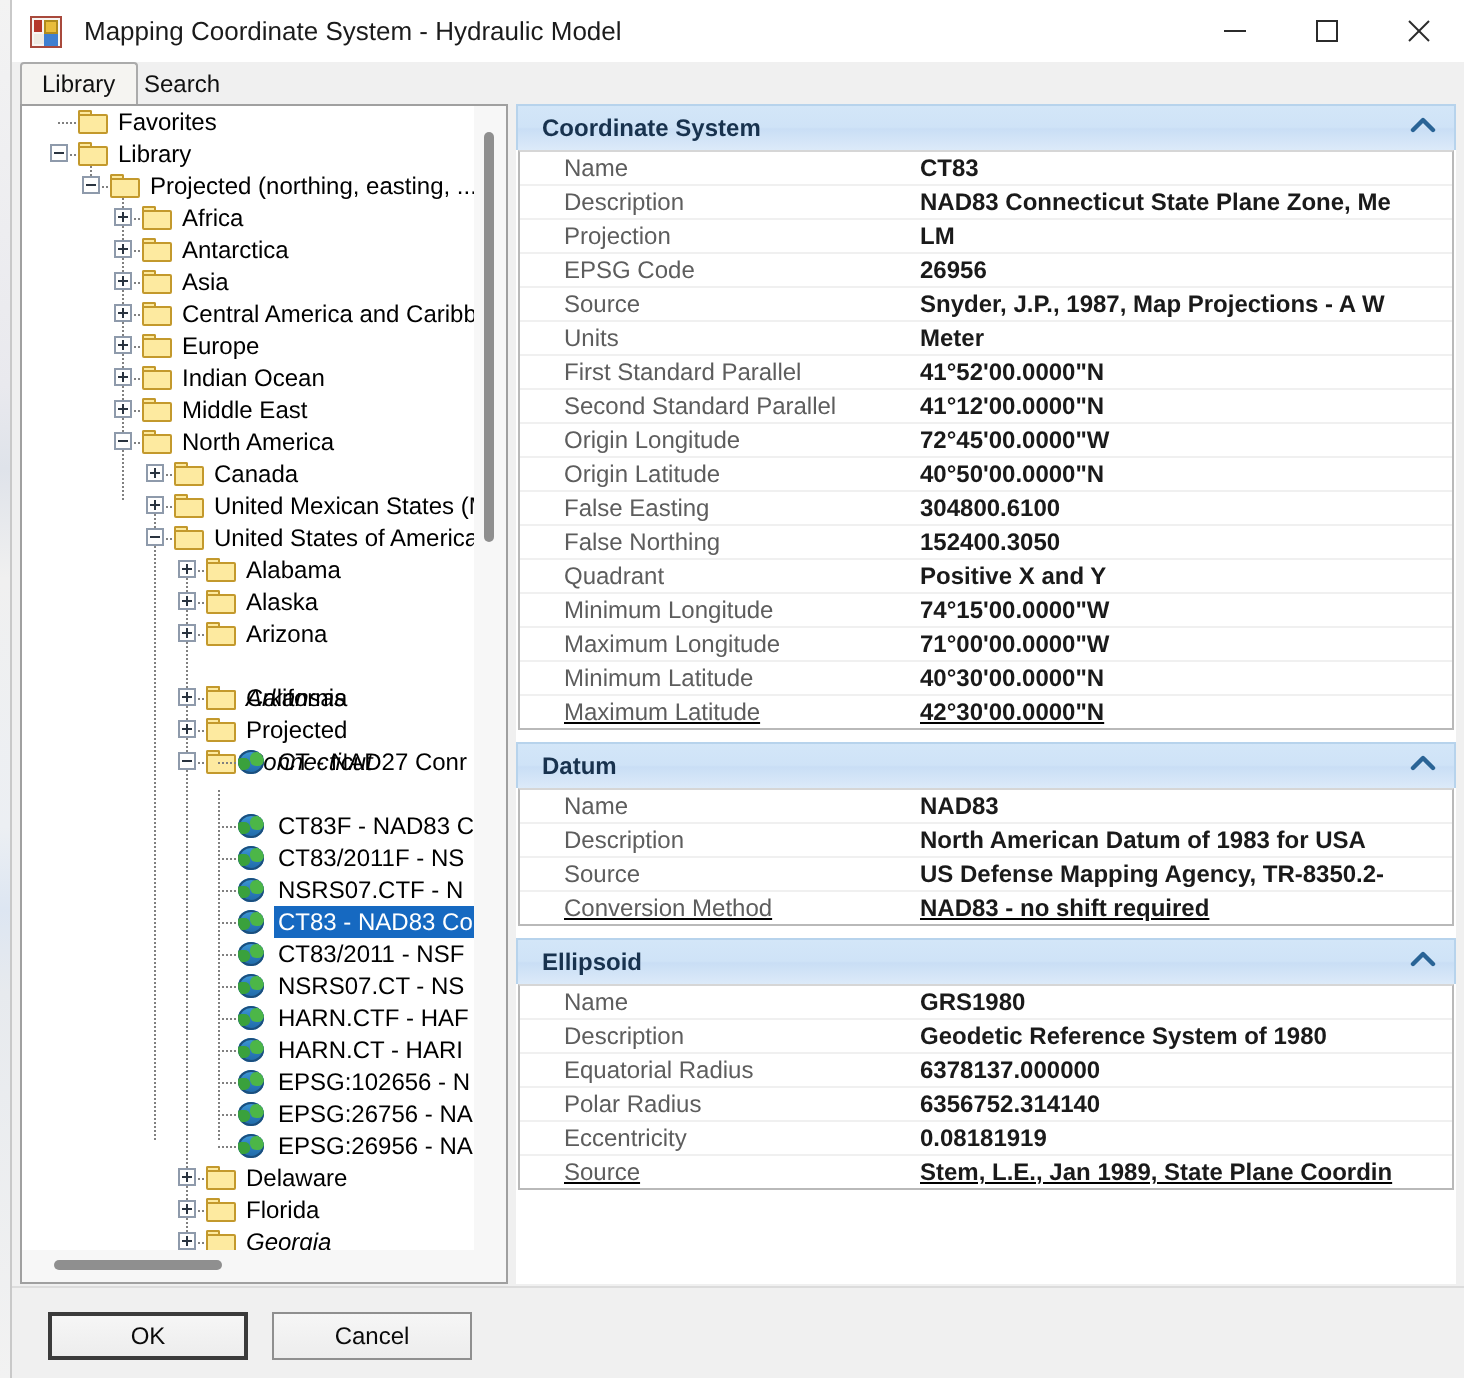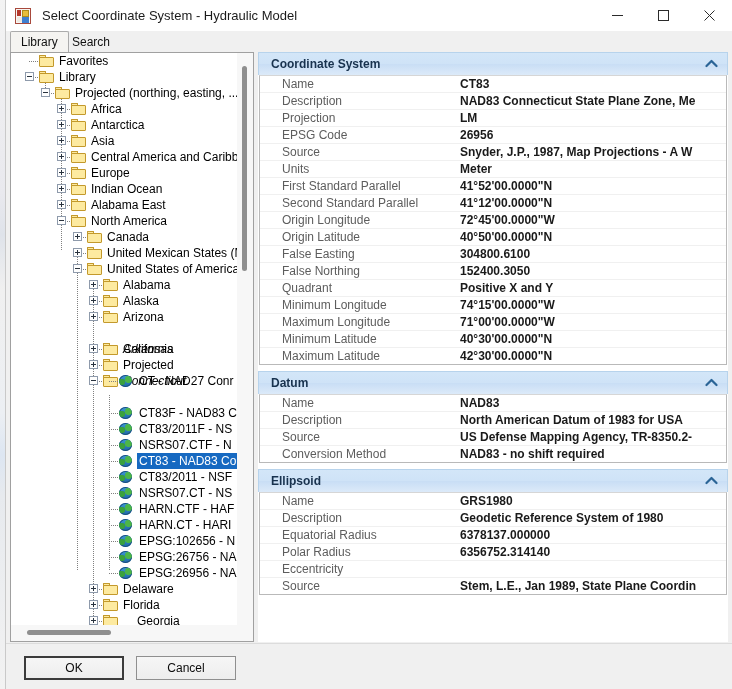--- a/index.html
+++ b/index.html
@@ -156,21 +156,21 @@
   .sec-chevron{color:#2a6496;font-size:11px;line-height:1;}
   .grid{
     border:1px solid #b9b9b9;border-top:1px solid #d6d6d6;
     background:#fff;box-sizing:border-box;
     margin:0 1px;
   }
   .row{
     display:flex;height:16px;line-height:16px;font-size:12px;
     border-bottom:1px solid #f0f0f0;
   }
-  .row:last-child{border-bottom:none;}
+  .row:last-child{border-bottom:none;text-decoration:underline;}
   .row .k{
     width:200px;flex:0 0 200px;padding-left:22px;color:#5d5d5d;
     white-space:nowrap;overflow:hidden;box-sizing:border-box;
   }
   .row .v{
     flex:1 1 auto;color:#1a1a1a;font-weight:bold;white-space:nowrap;overflow:hidden;
     padding-right:2px;
   }
   
   #footer{
@@ -195,21 +195,21 @@
 
 <div id="window">
 
   <div id="titlebar">
     <div id="app-icon">
       <div class="q q1"></div>
         <div class="q q2"></div>
         <div class="q q3"></div>
         <div class="q q4"></div>
     </div>
-    <div id="title-text">Select Coordinate System - Hydraulic Model</div>
+    <div id="title-text">Mapping Coordinate System - Hydraulic Model</div>
     <div id="win-buttons">
       <div class="win-btn">
         <svg width="11" height="11" viewBox="0 0 11 11">
             <line x1="0" y1="5.5" x2="11" y2="5.5" stroke="#2b2b2b" stroke-width="1"></line>
           </svg>
       </div>
       <div class="win-btn">
         <svg width="11" height="11" viewBox="0 0 11 11">
             <rect x="0.5" y="0.5" width="10" height="10" fill="none" stroke="#2b2b2b" stroke-width="1"></rect>
           </svg>
@@ -322,21 +322,21 @@
               </div>
               <span class="lbl" style="left: 78px;">Indian Ocean</span>
             </div>
             <div class="node" style="position: absolute; left: 0px; top: 144px; width: 226px;">
               <div class="doth" style="left: 50px; top: 8px; width: 12px;"></div>
               <div class="twisty plus" style="left: 46px;"></div>
               <div class="folder" style="left: 60px;">
                 <div class="ft"></div>
                 <div class="fb"></div>
               </div>
-              <span class="lbl" style="left: 78px;">Alabama East</span>
+              <span class="lbl" style="left: 78px;">Middle East</span>
             </div>
             <div class="node" style="position: absolute; left: 0px; top: 160px; width: 226px;">
               <div class="doth" style="left: 50px; top: 8px; width: 12px;"></div>
               <div class="twisty" style="left: 46px;"></div>
               <div class="folder" style="left: 60px;">
                 <div class="ft"></div>
                 <div class="fb"></div>
               </div>
               <span class="lbl" style="left: 78px;">North America</span>
             </div>
@@ -508,21 +508,21 @@
               </div>
               <span class="lbl" style="left: 110px;">Florida</span>
             </div>
             <div class="node" style="position: absolute; left: 0px; top: 560px; width: 226px;">
               <div class="doth" style="left: 82px; top: 8px; width: 12px;"></div>
               <div class="twisty plus" style="left: 78px;"></div>
               <div class="folder" style="left: 92px;">
                 <div class="ft"></div>
                 <div class="fb"></div>
               </div>
-              <span class="lbl" style="left: 124px;">Georgia</span>
+              <span class="lbl" style="left: 110px; font-style: italic;">Georgia</span>
             </div>
           </div>
       </div>
       <div id="tree-vscroll">
         <div id="tree-vthumb"></div>
       </div>
       <div id="tree-hscroll">
         <div id="tree-hthumb"></div>
       </div>
       <div id="tree-corner"></div>
@@ -652,20 +652,21 @@
             <div class="row">
               <div class="k">Equatorial Radius</div>
               <div class="v">6378137.000000</div>
             </div>
             <div class="row">
               <div class="k">Polar Radius</div>
               <div class="v">6356752.314140</div>
             </div>
             <div class="row">
               <div class="k">Eccentricity</div>
+              <div class="v">0.08181919</div>
             </div>
             <div class="row">
               <div class="k">Source</div>
               <div class="v">Stem, L.E., Jan 1989, State Plane Coordin</div>
             </div>
           </div>
         </div>
       </div>
 
   </div>

